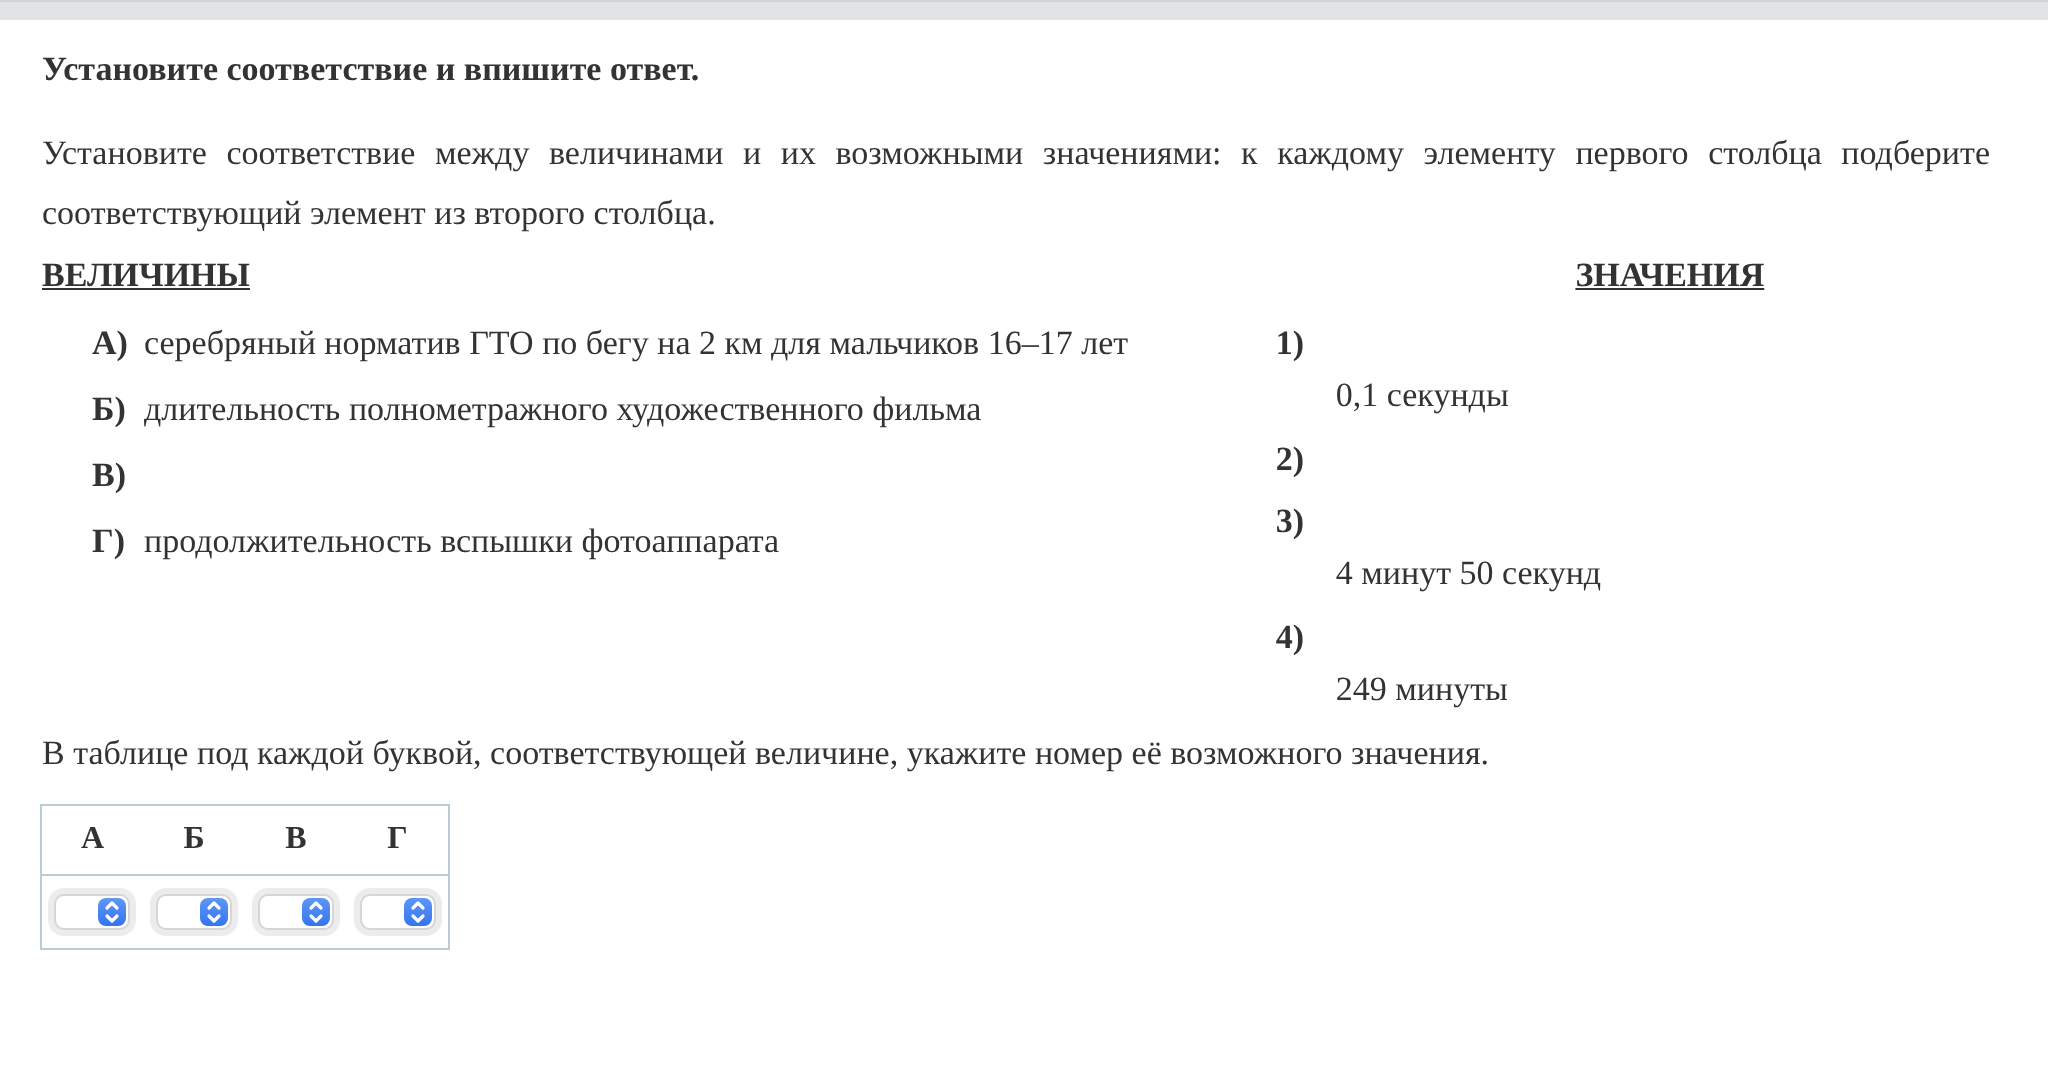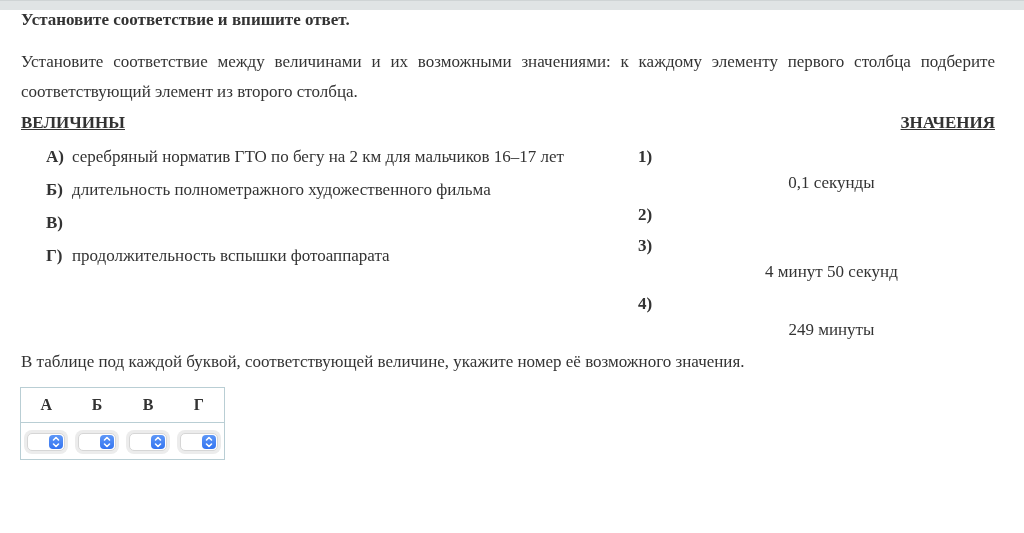--- a/index.html
+++ b/index.html
@@ -10,20 +10,21 @@
     color: #333333;
     overflow: hidden;
   }
   .top-strip {
     width: 100%; height: 10px;
     background: #e0e4e5;
     border-top: 1px solid #cfd4d5;
   }
   .content { padding: 0 29px 0 21px; }
   .page-title {
+    margin-top: 15px;
     font-size: 17px;
     font-weight: bold;
     color: #333333;
   }
   .task-instruction {
     margin-top: 17px;
     font-size: 17px;
     line-height: 30px;
     text-align: justify;
   }
@@ -33,21 +34,21 @@
   .col-header {
     text-align: left;
     font-size: 17px;
     font-weight: bold;
   }
   .col-header span { text-decoration: underline; }
   .col-header-right {
     font-size: 17px;
     font-weight: bold;
     margin-left: 37px;
-    text-align: right;
+    text-align: center;
   }
   .col-header-right span { text-decoration: underline; }
   .quantity-list { margin-top: 13px; margin-left: 25px; }
   .quantity-item {
     display: flex;
     font-size: 17px;
     line-height: 21px;
     margin-bottom: 12px;
   }
   .item-letter { font-weight: bold; width: 26px; flex: 0 0 26px; }
@@ -57,21 +58,20 @@
     font-weight: bold;
     font-size: 17px;
     line-height: 21px;
     margin-bottom: 5px;
   }
   .value-text {
     font-size: 17px;
     line-height: 21px;
     margin-left: 30px;
     margin-bottom: 11px;
-    text-align: center;
   }
   .table-instruction {
     font-size: 17px;
     line-height: 21px;
   }
   .answer-table {
     margin-top: 15px;
     margin-left: -1px;
     border-collapse: collapse;
     border: 1px solid #b9ced4;

